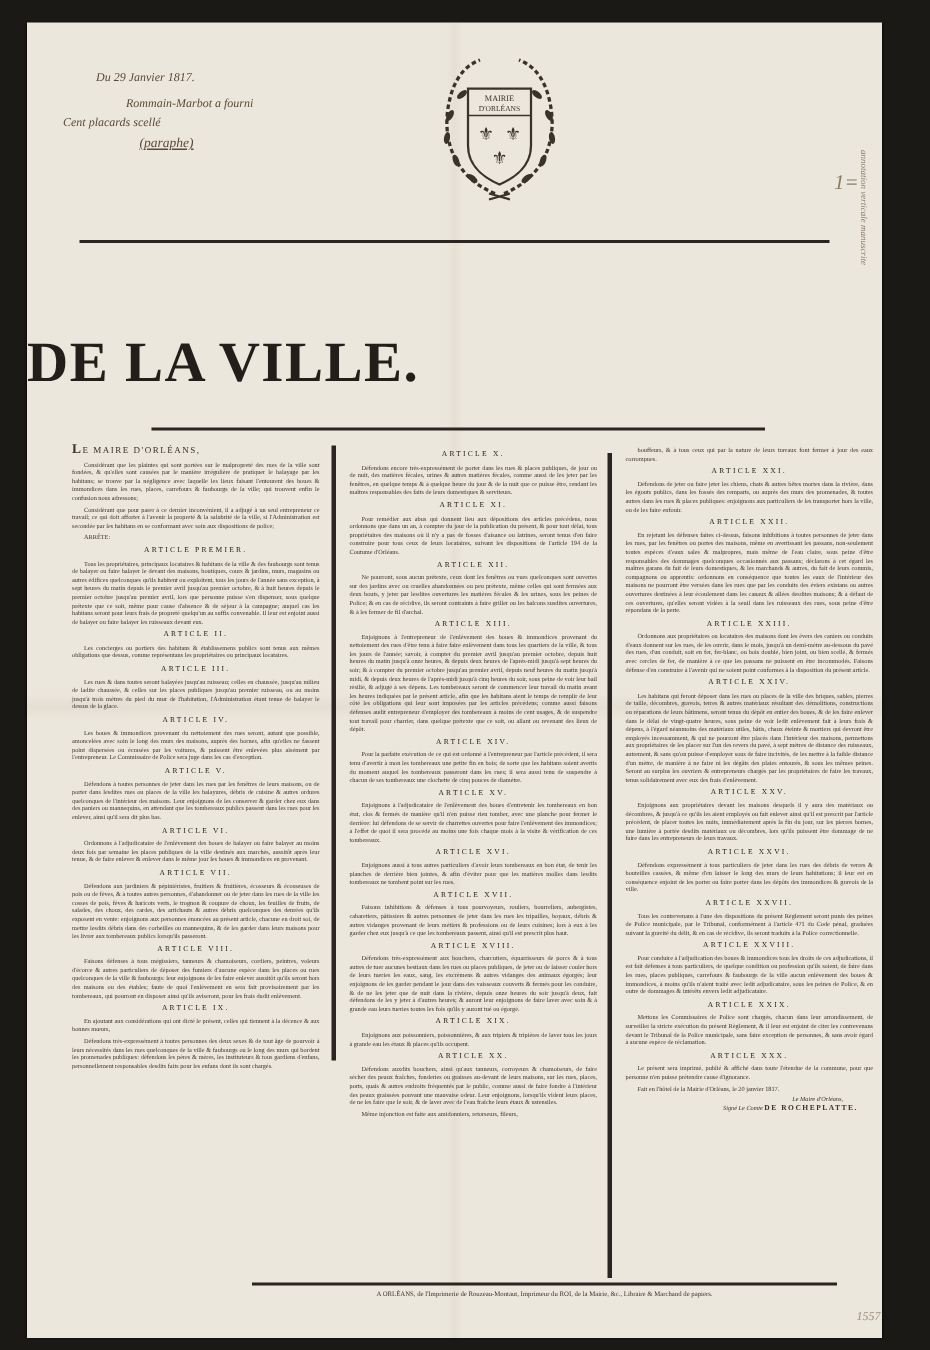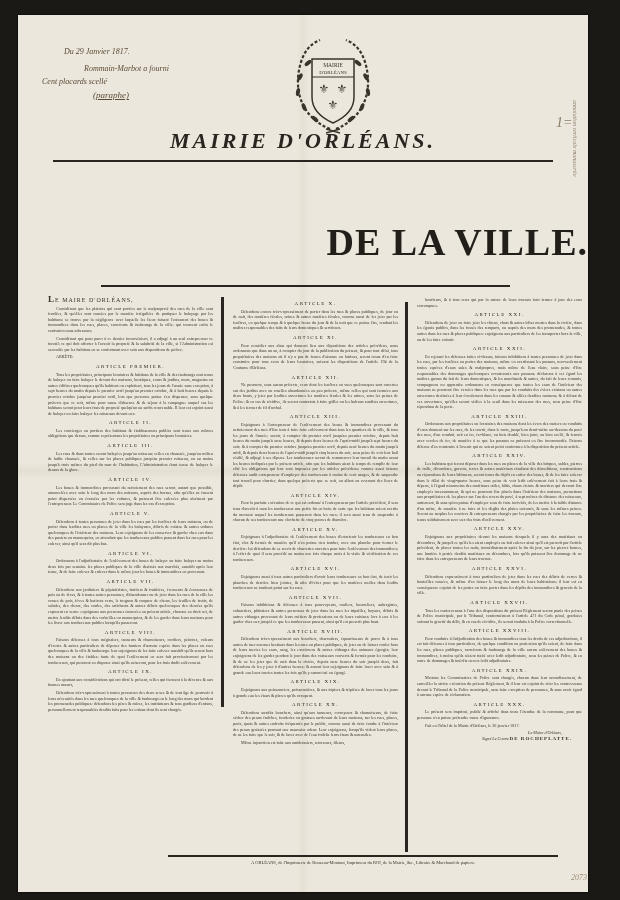--- a/index.html
+++ b/index.html
@@ -12,21 +12,21 @@
   .h2{left:66px;top:50px;font-style:italic;}
   .h3{left:24px;top:63px;}
   .h4{left:75px;top:76px;font-size:9px;text-decoration:underline;}
   .margin-note{position:absolute;right:10px;top:85px;writing-mode:vertical-rl;font-size:6px;color:#8a7d68;font-style:italic;}
   .margin-mark{position:absolute;left:538px;top:100px;font-size:14px;color:#8a7d68;font-style:italic;}
   .crest{position:absolute;left:272px;top:22px;width:86px;height:100px;}
   .mairie{position:absolute;left:0;right:0;top:113px;text-align:center;font-style:italic;font-weight:bold;font-size:22px;letter-spacing:3px;color:#2a2520;}
   .rule1{position:absolute;left:35px;right:35px;top:145px;height:2px;background:#2a2520;}
   .title1{position:absolute;left:0;right:0;top:158px;text-align:center;font-weight:bold;font-size:47px;color:#221e1a;letter-spacing:1px;line-height:1;}
   .title1 .et{font-size:26px;}
-  .title2{position:absolute;left:0;right:0;top:208px;text-align:right;font-weight:bold;font-size:38px;color:#221e1a;letter-spacing:1px;line-height:1;}
+  .title2{position:absolute;left:0;right:0;top:208px;text-align:left;font-weight:bold;font-size:38px;color:#221e1a;letter-spacing:1px;line-height:1;}
   .rule2{position:absolute;left:83px;right:78px;top:270px;height:2px;background:#2a2520;}
   .cols{position:absolute;left:25px;top:282px;width:545px;height:555px;}
   .col{position:absolute;top:0;font-size:4.2px;line-height:5.6px;color:#3a332b;text-align:justify;}
   .col1{left:5px;width:165px;}
   .col2{left:190px;width:165px;}
   .col3{left:374px;width:165px;}
   .divider{position:absolute;width:3px;background:#2a2520;}
   .d1{left:178px;top:0;height:410px;}
   .d2{left:362px;top:5px;height:550px;}
   .art{text-align:center;letter-spacing:1.5px;font-size:5px;margin:4px 0 2px;color:#2a2520;}
@@ -71,21 +71,20 @@
     <path d="M22 22 L64 22 L64 60 C64 75 52 82 43 86 C34 82 22 75 22 60 Z" fill="#ece7dc" stroke="#3a332b" stroke-width="1.5"></path>
     <line x1="22" y1="40" x2="64" y2="40" stroke="#3a332b" stroke-width="1"></line>
     <text x="43" y="30" font-size="5.5" text-anchor="middle" fill="#3a332b" font-family="Liberation Serif, serif">MAIRIE</text>
     <text x="43" y="37" font-size="5" text-anchor="middle" fill="#3a332b" font-family="Liberation Serif, serif">D'ORLÉANS</text>
     <text x="34" y="56" font-size="12" text-anchor="middle" fill="#3a332b">⚜</text>
     <text x="52" y="56" font-size="12" text-anchor="middle" fill="#3a332b">⚜</text>
     <text x="43" y="72" font-size="12" text-anchor="middle" fill="#3a332b">⚜</text>
     <path d="M36 92 L50 96 M50 92 L36 96" stroke="#3a332b" stroke-width="1.5"></path>
   </svg>
 
-  <div class="mairie">MAIRIE D'ORLÉANS.</div>
   <div class="rule1"></div>
   <div class="title2">DE LA VILLE.</div>
   <div class="rule2"></div>
 
   <div class="cols">
     <div class="divider d1"></div>
     <div class="divider d2"></div>
     <div class="col col1" id="col0">
       <div class="intro"><b>L</b><span>E MAIRE D'ORLÉANS,</span></div>
     <div class="p">Considérant que les plaintes qui sont portées sur le malpropreté des rues de la ville sont fondées, &amp; qu'elles sont causées par le manière irrégulière de pratiquer le balayage par les habitans; se trouve par la négligence avec laquelle les lieux faisant l'entourent des boues &amp; immondices dans les rues, places, carrefours &amp; faubourgs de la ville; qui trouvent enfin le confusion nous adressons;</div>
@@ -159,14 +158,14 @@
         <div class="art">ARTICLE XXX.</div>
         <div class="p">Le présent sera imprimé, publié &amp; affiché dans toute l'étendue de la commune, pour que personne n'en puisse prétendre cause d'ignorance.</div>
         <div class="p">Fait en l'hôtel de la Mairie d'Orléans, le 20 janvier 1817.</div>
         <div class="sign">Le Maire d'Orléans,</div>
         <div class="sign2"><i>Signé Le Comte</i> <b>DE ROCHEPLATTE.</b></div>
       </div>
   </div>
 
   <div class="rule3"></div>
   <div class="printer">A ORLÉANS, de l'Imprimerie de Rouzeau-Montaut, Imprimeur du ROI, de la Mairie, &amp;c., Libraire &amp; Marchand de papiers.</div>
-  <div class="pageno">2073</div>
+  <div class="pageno">1557</div>
 </div>
 
 </body></html>

